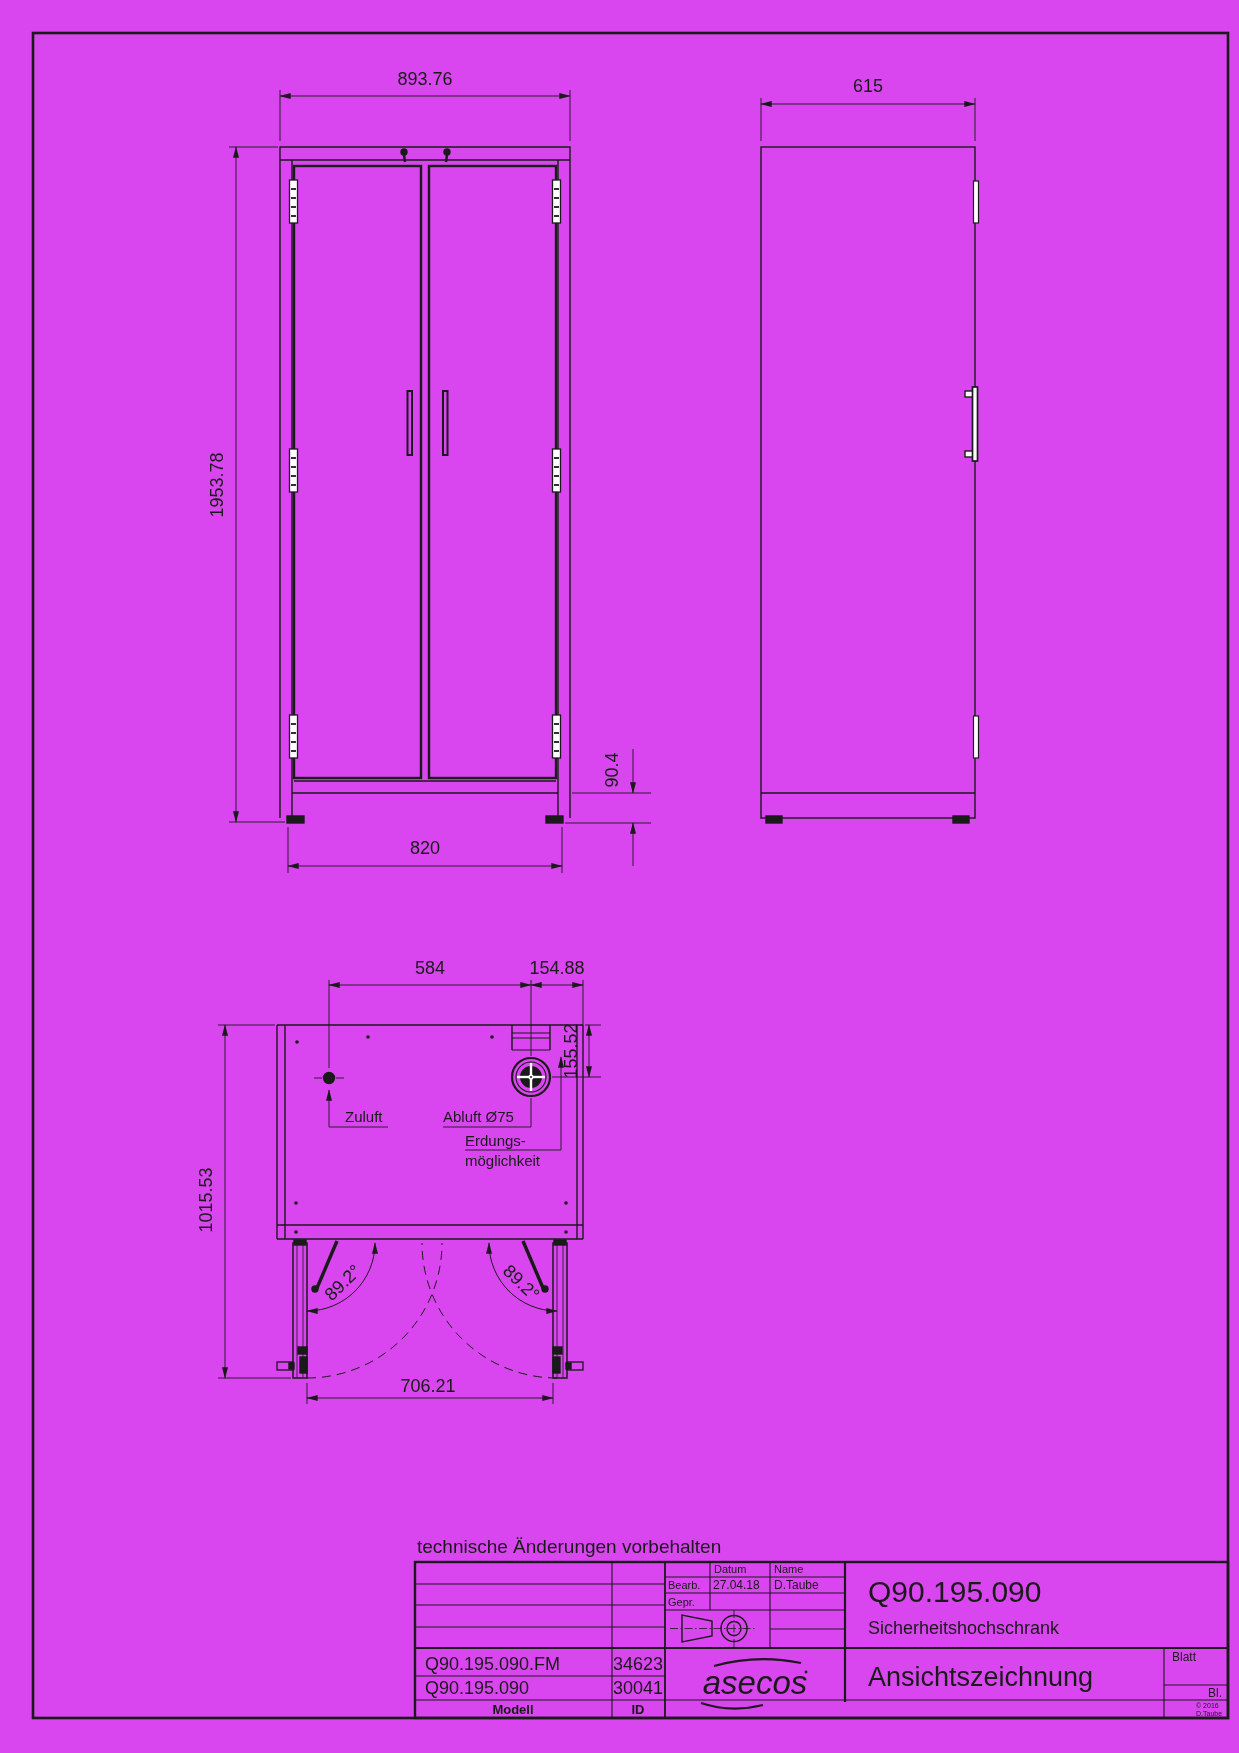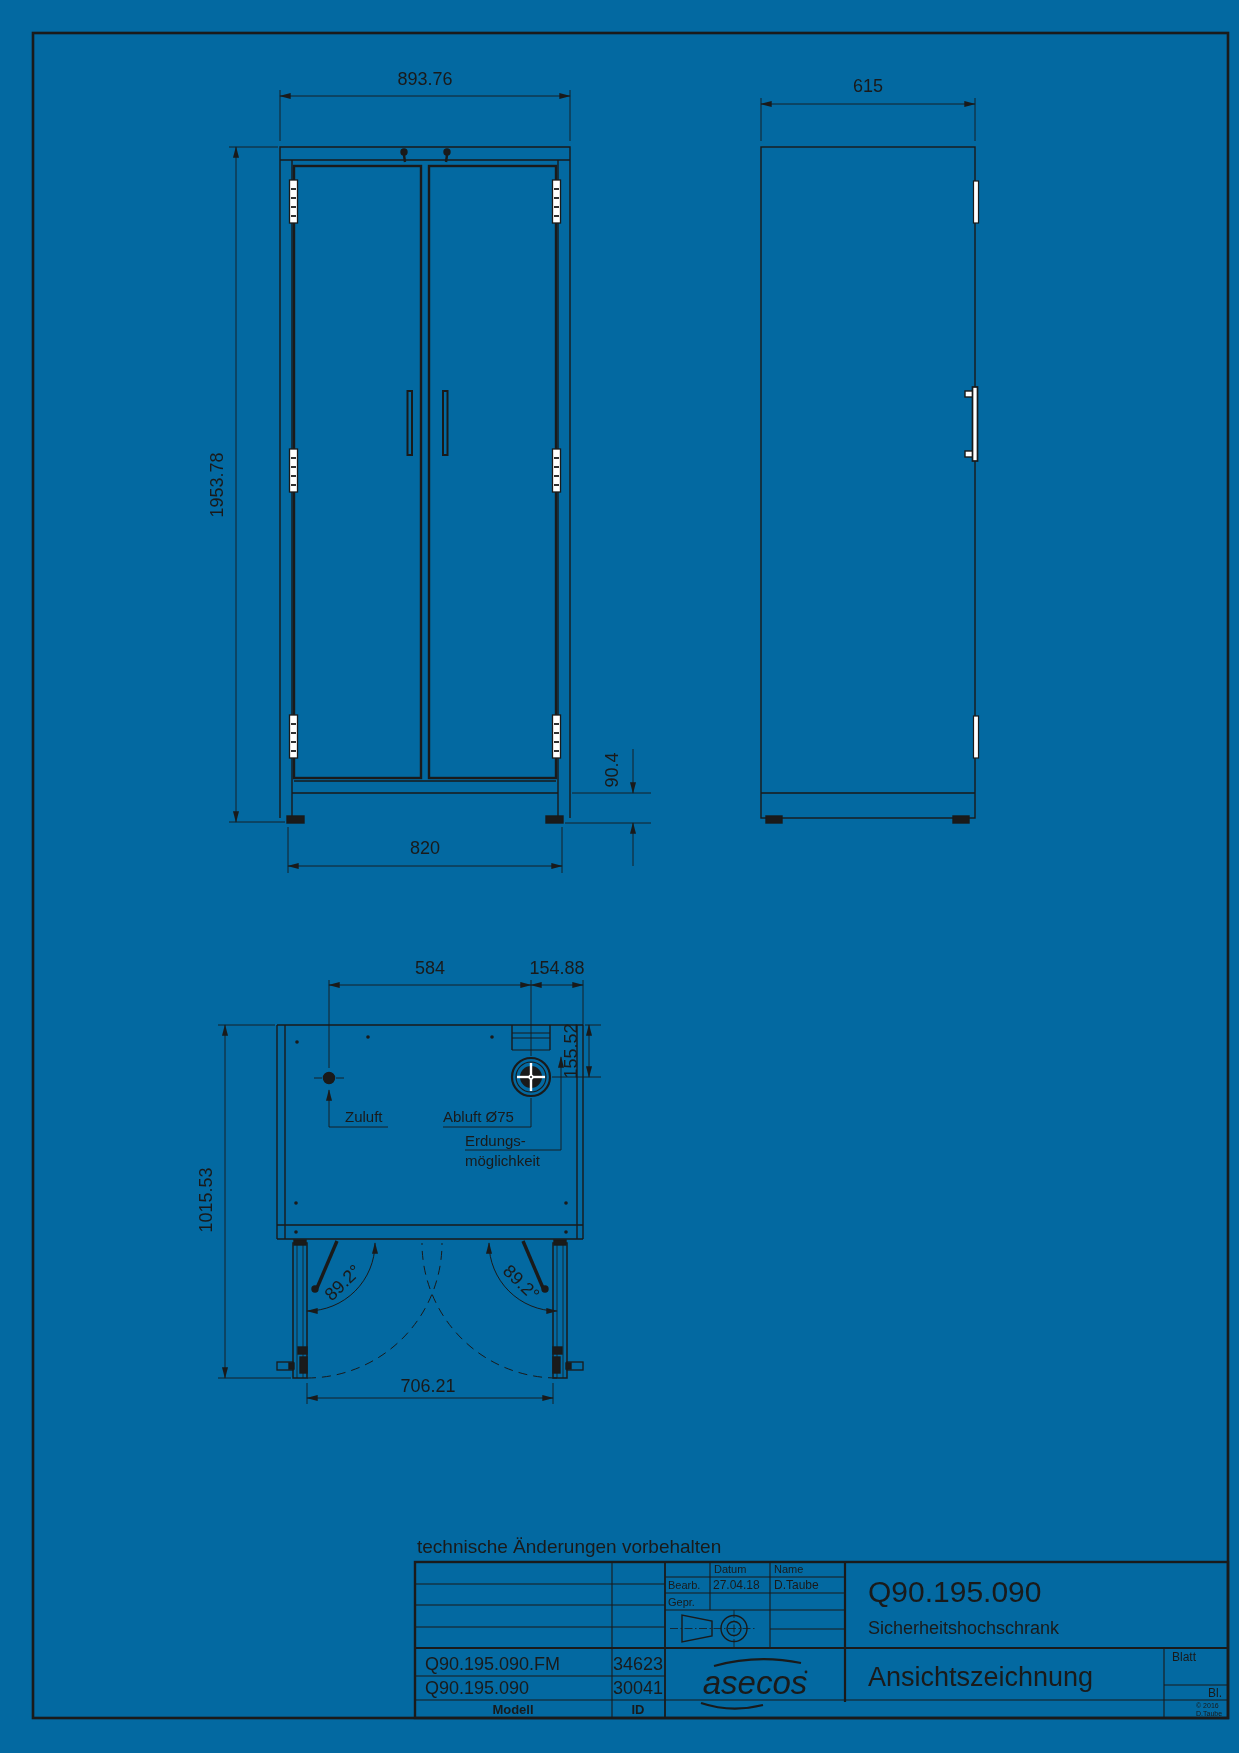--- a/index.html
+++ b/index.html
@@ -1,16 +1,16 @@
 <!DOCTYPE html>
 <html><head>
 <meta charset="utf-8">
 <style>
   html,body{margin:0;padding:0;background:#fff;}
-  .page{position:relative;width:1239px;height:1753px;background:#0369a1;overflow:hidden;}
+  .page{position:relative;width:1239px;height:1753px;background:#d946ef;overflow:hidden;}
   svg{position:absolute;left:0;top:0;}
   svg text{font-family:"Liberation Sans","DejaVu Sans",sans-serif;fill:#1a1a1a;}
   .dim{font-size:18px;}
   .lbl{font-size:15px;}
   .tb-small{font-size:11px;}
   .tb-val{font-size:12px;}
 </style>
 </head>
 <body>
 

